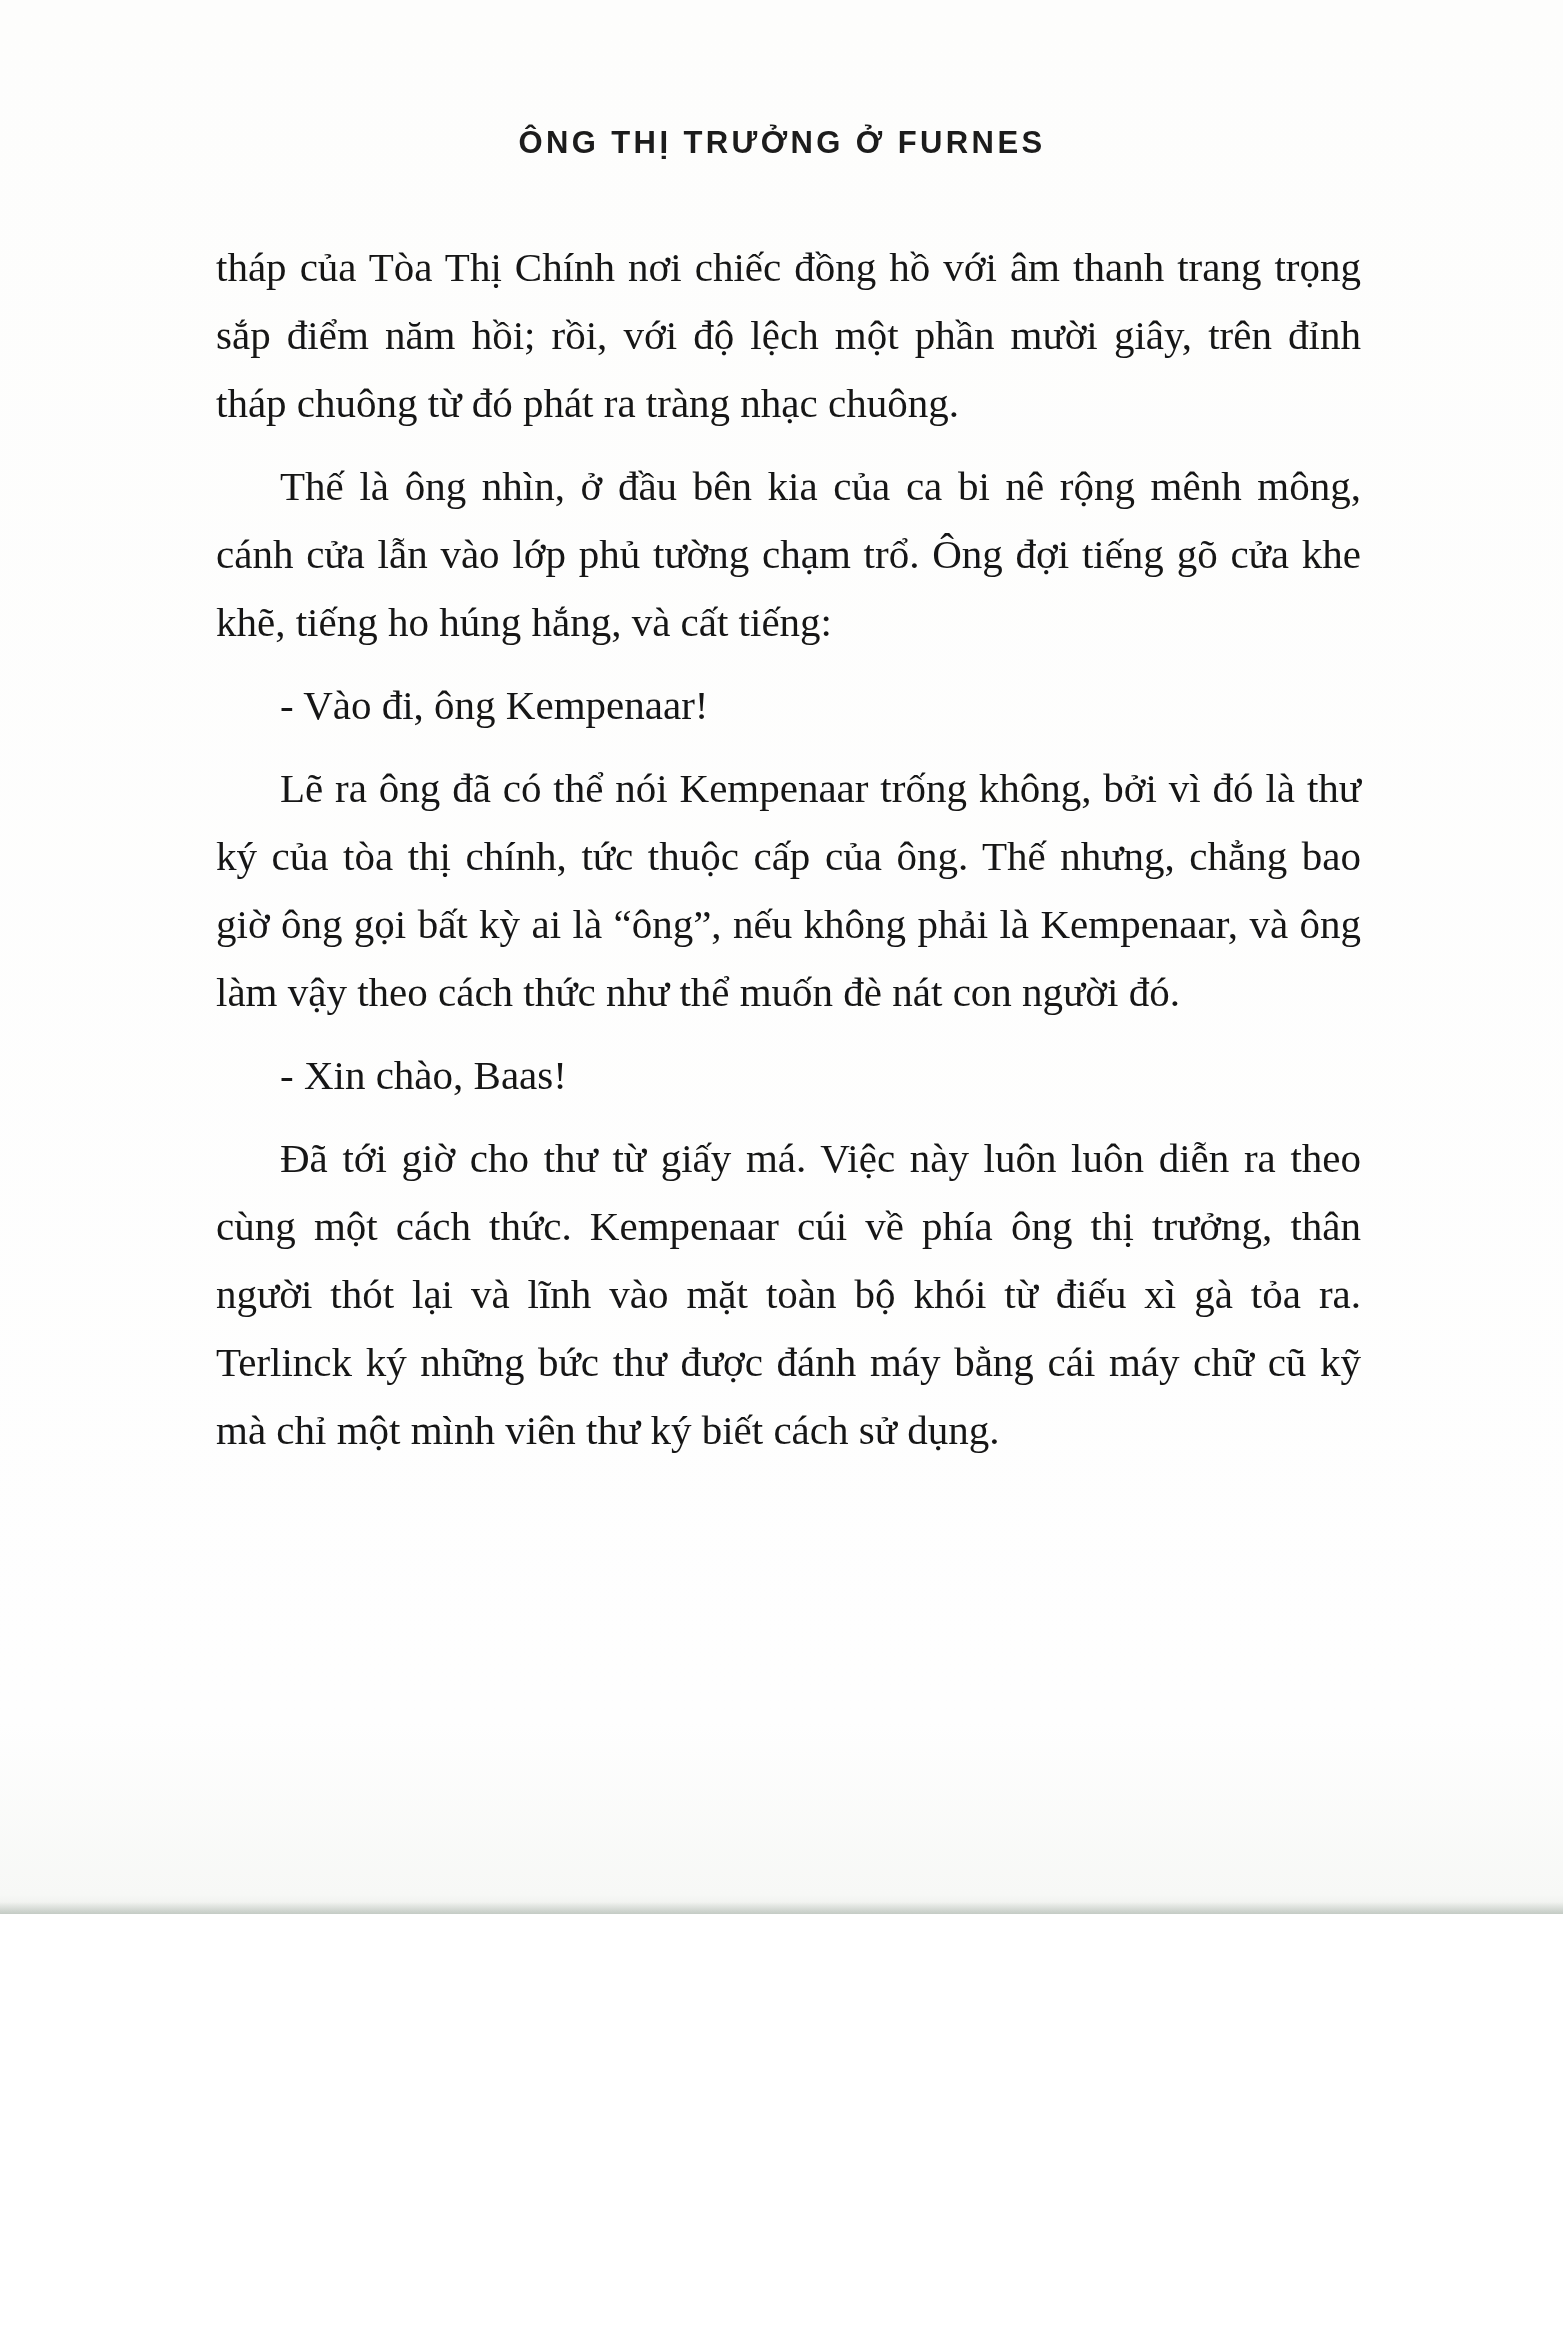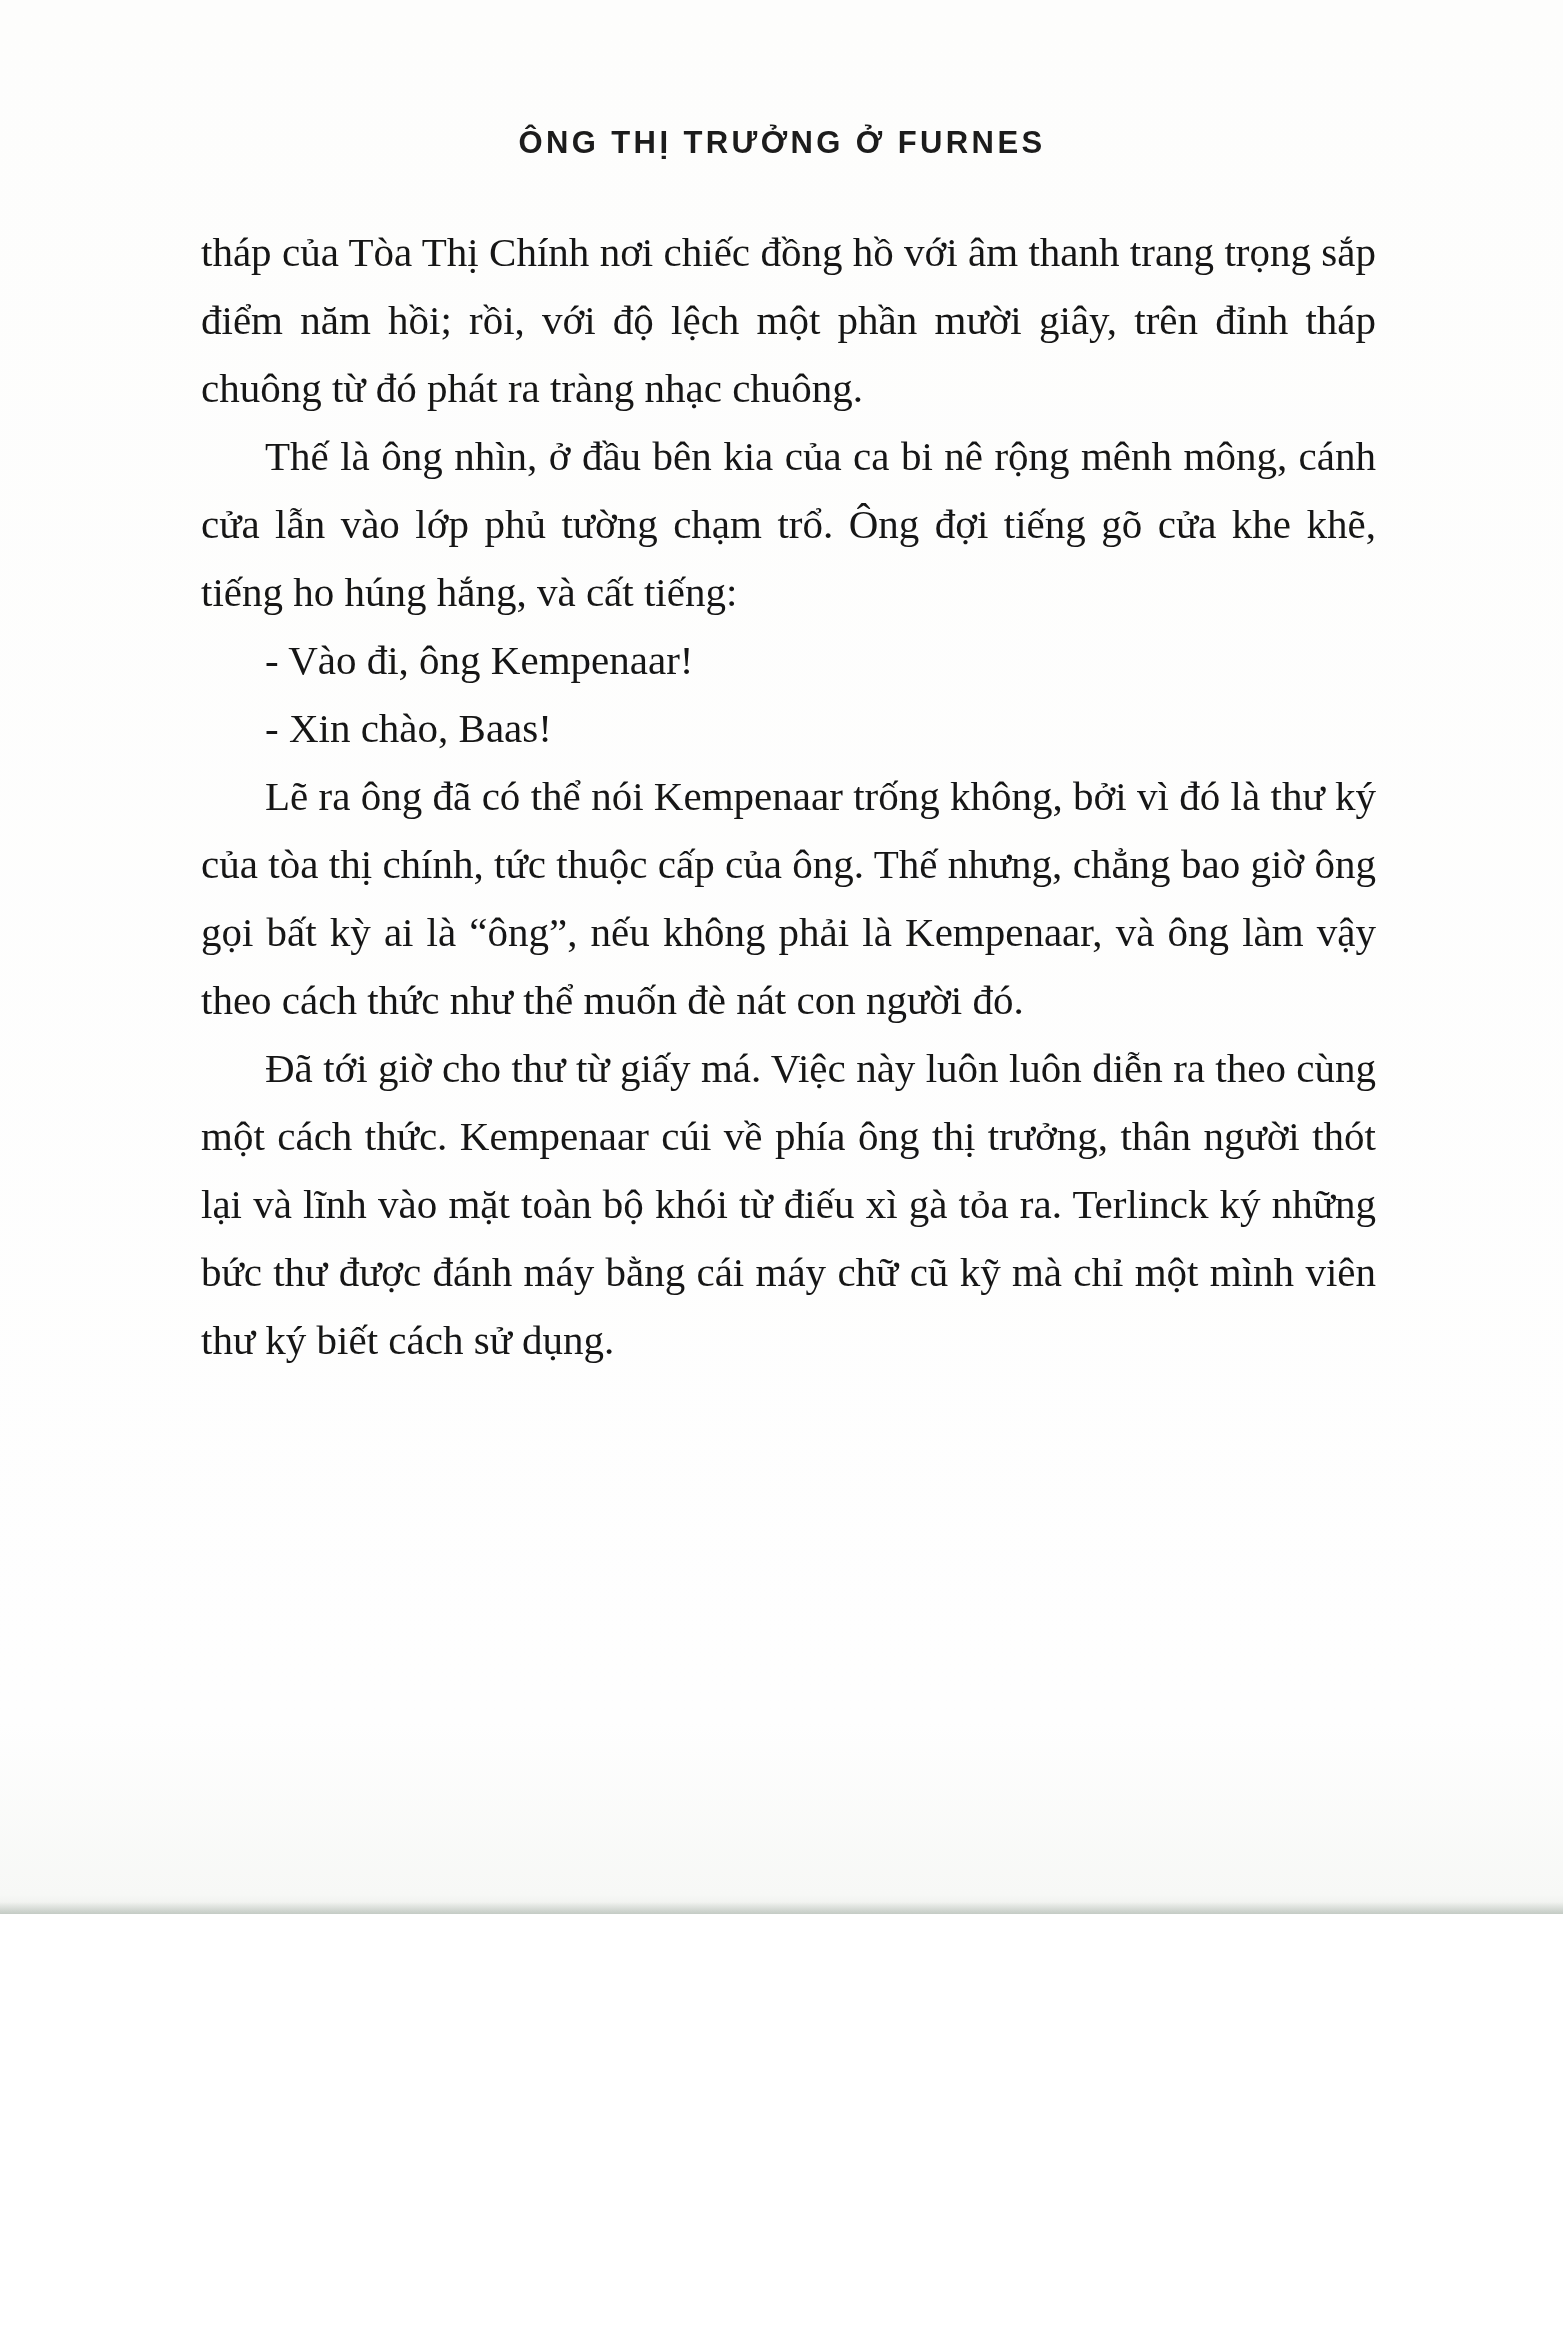--- a/index.html
+++ b/index.html
@@ -34,21 +34,21 @@
     position: absolute;
     top: 218px;
     left: 201px;
     width: 1175px;
     font-size: 41px;
     line-height: 68px;
     text-align: justify;
     color: #161616;
   }
   .text-block p {
-    margin: 0;
+    margin: 15px;
     padding: 0;
     font-family: Liberation Serif, serif;
   }
   .text-block p.indent {
     text-indent: 64px;
   }
   .page-number {
     position: absolute;
     top: 2190px;
     left: 0;
@@ -71,22 +71,22 @@
 <body>
 
 <div class="page">
 
   <div class="running-header">ÔNG THỊ TRƯỞNG Ở FURNES</div>
 
   <div class="text-block">
     <p>tháp của Tòa Thị Chính nơi chiếc đồng hồ với âm thanh trang trọng sắp điểm năm hồi; rồi, với độ lệch một phần mười giây, trên đỉnh tháp chuông từ đó phát ra tràng nhạc chuông.</p>
     <p class="indent">Thế là ông nhìn, ở đầu bên kia của ca bi nê rộng mênh mông, cánh cửa lẫn vào lớp phủ tường chạm trổ. Ông đợi tiếng gõ cửa khe khẽ, tiếng ho húng hắng, và cất tiếng:</p>
     <p class="indent">- Vào đi, ông Kempenaar!</p>
+    <p class="indent">Lẽ ra ông đã có thể nói Kempenaar trống không, bởi vì đó là thư ký của tòa thị chính, tức thuộc cấp của ông. Thế nhưng, chẳng bao giờ ông gọi bất kỳ ai là “ông”, nếu không phải là Kempenaar, và ông làm vậy theo cách thức như thể muốn đè nát con người đó.</p>
     <p class="indent">- Xin chào, Baas!</p>
-    <p class="indent">Lẽ ra ông đã có thể nói Kempenaar trống không, bởi vì đó là thư ký của tòa thị chính, tức thuộc cấp của ông. Thế nhưng, chẳng bao giờ ông gọi bất kỳ ai là “ông”, nếu không phải là Kempenaar, và ông làm vậy theo cách thức như thể muốn đè nát con người đó.</p>
     <p class="indent">Đã tới giờ cho thư từ giấy má. Việc này luôn luôn diễn ra theo cùng một cách thức. Kempenaar cúi về phía ông thị trưởng, thân người thót lại và lĩnh vào mặt toàn bộ khói từ điếu xì gà tỏa ra. Terlinck ký những bức thư được đánh máy bằng cái máy chữ cũ kỹ mà chỉ một mình viên thư ký biết cách sử dụng.</p>
   </div>
 
   <div class="page-number">11</div>
 
   <div class="scan-edge"></div>
 
 </div>
 
 

